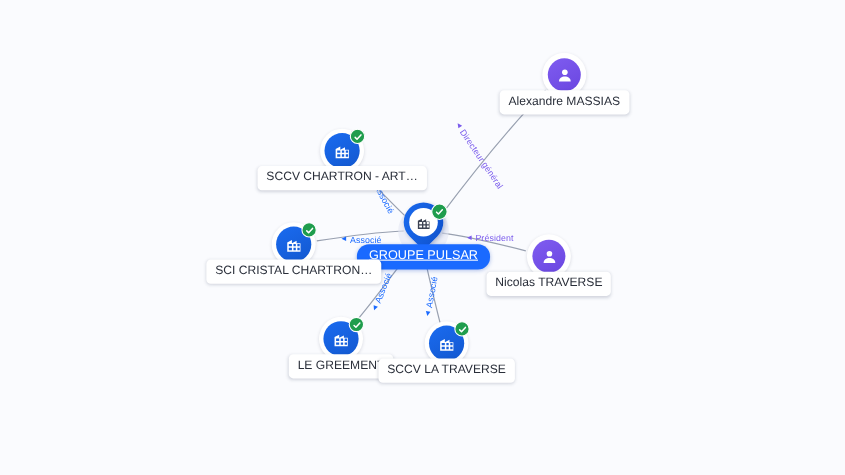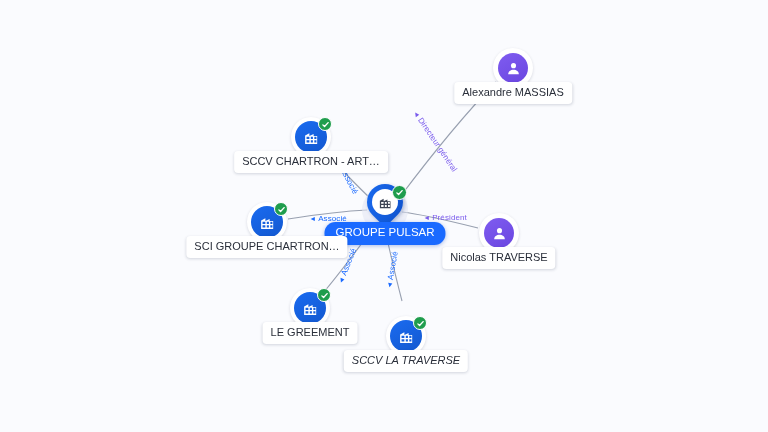--- a/index.html
+++ b/index.html
@@ -145,20 +145,21 @@
   .node-company .node-label,
   .node-person  .node-label { top: 34px; }
   .node-root .node-label {
     top: 38px;
     background: #1a6aff;
     color: #ffffff;
     border-radius: 11px;
     padding: 5px 11px 6px;
     font-size: 11.5px;
     box-shadow: 0 1px 4px rgba(20,70,190,.35);
+    text-decoration: underline;
   }
   
   .edge-label {
     position: absolute;
     white-space: nowrap;
     font-size: 8px;
     letter-spacing: .1px;
     transform-origin: 50% 50%;
     color: #1a6aff;
     pointer-events: none;
@@ -235,36 +236,36 @@
         <div class="node-glyph">
           <svg width="17" height="17" viewBox="0 0 24 24" fill="#ffffff">
             <path d="M3 21V9l6-3v4l6-3v3h5v11H3zm2-2h4v-3H5v3zm0-5h4v-3H5v3zm6 5h3v-3h-3v3zm0-5h3v-3h-3v3zm5 5h3v-3h-3v3zm0-5h3v-3h-3v3z"></path>
           </svg>
           <span class="badge-verified">
             <svg width="9" height="9" viewBox="0 0 24 24" fill="none" stroke="#ffffff" stroke-width="3.6" stroke-linecap="round" stroke-linejoin="round">
               <path d="M5 13l4.5 4.5L19 7"></path>
             </svg>
           </span>
         </div>
-        <div class="node-label">SCI GROUPE CHARTRON…</div>
+        <div class="node-label">SCI CRISTAL CHARTRON…</div>
       </div>
       <div class="node node-company" style="left: 310px; top: 308px;">
         <div class="node-glyph">
           <svg width="17" height="17" viewBox="0 0 24 24" fill="#ffffff">
             <path d="M3 21V9l6-3v4l6-3v3h5v11H3zm2-2h4v-3H5v3zm0-5h4v-3H5v3zm6 5h3v-3h-3v3zm0-5h3v-3h-3v3zm5 5h3v-3h-3v3zm0-5h3v-3h-3v3z"></path>
           </svg>
           <span class="badge-verified">
             <svg width="9" height="9" viewBox="0 0 24 24" fill="none" stroke="#ffffff" stroke-width="3.6" stroke-linecap="round" stroke-linejoin="round">
               <path d="M5 13l4.5 4.5L19 7"></path>
             </svg>
           </span>
         </div>
         <div class="node-label">LE GREEMENT</div>
       </div>
-      <div class="node node-company" style="left: 406px; top: 336px; font-style: italic;">
+      <div class="node node-company" style="left: 406px; top: 312px;">
         <div class="node-glyph">
           <svg width="17" height="17" viewBox="0 0 24 24" fill="#ffffff">
             <path d="M3 21V9l6-3v4l6-3v3h5v11H3zm2-2h4v-3H5v3zm0-5h4v-3H5v3zm6 5h3v-3h-3v3zm0-5h3v-3h-3v3zm5 5h3v-3h-3v3zm0-5h3v-3h-3v3z"></path>
           </svg>
           <span class="badge-verified">
             <svg width="9" height="9" viewBox="0 0 24 24" fill="none" stroke="#ffffff" stroke-width="3.6" stroke-linecap="round" stroke-linejoin="round">
               <path d="M5 13l4.5 4.5L19 7"></path>
             </svg>
           </span>
         </div>

